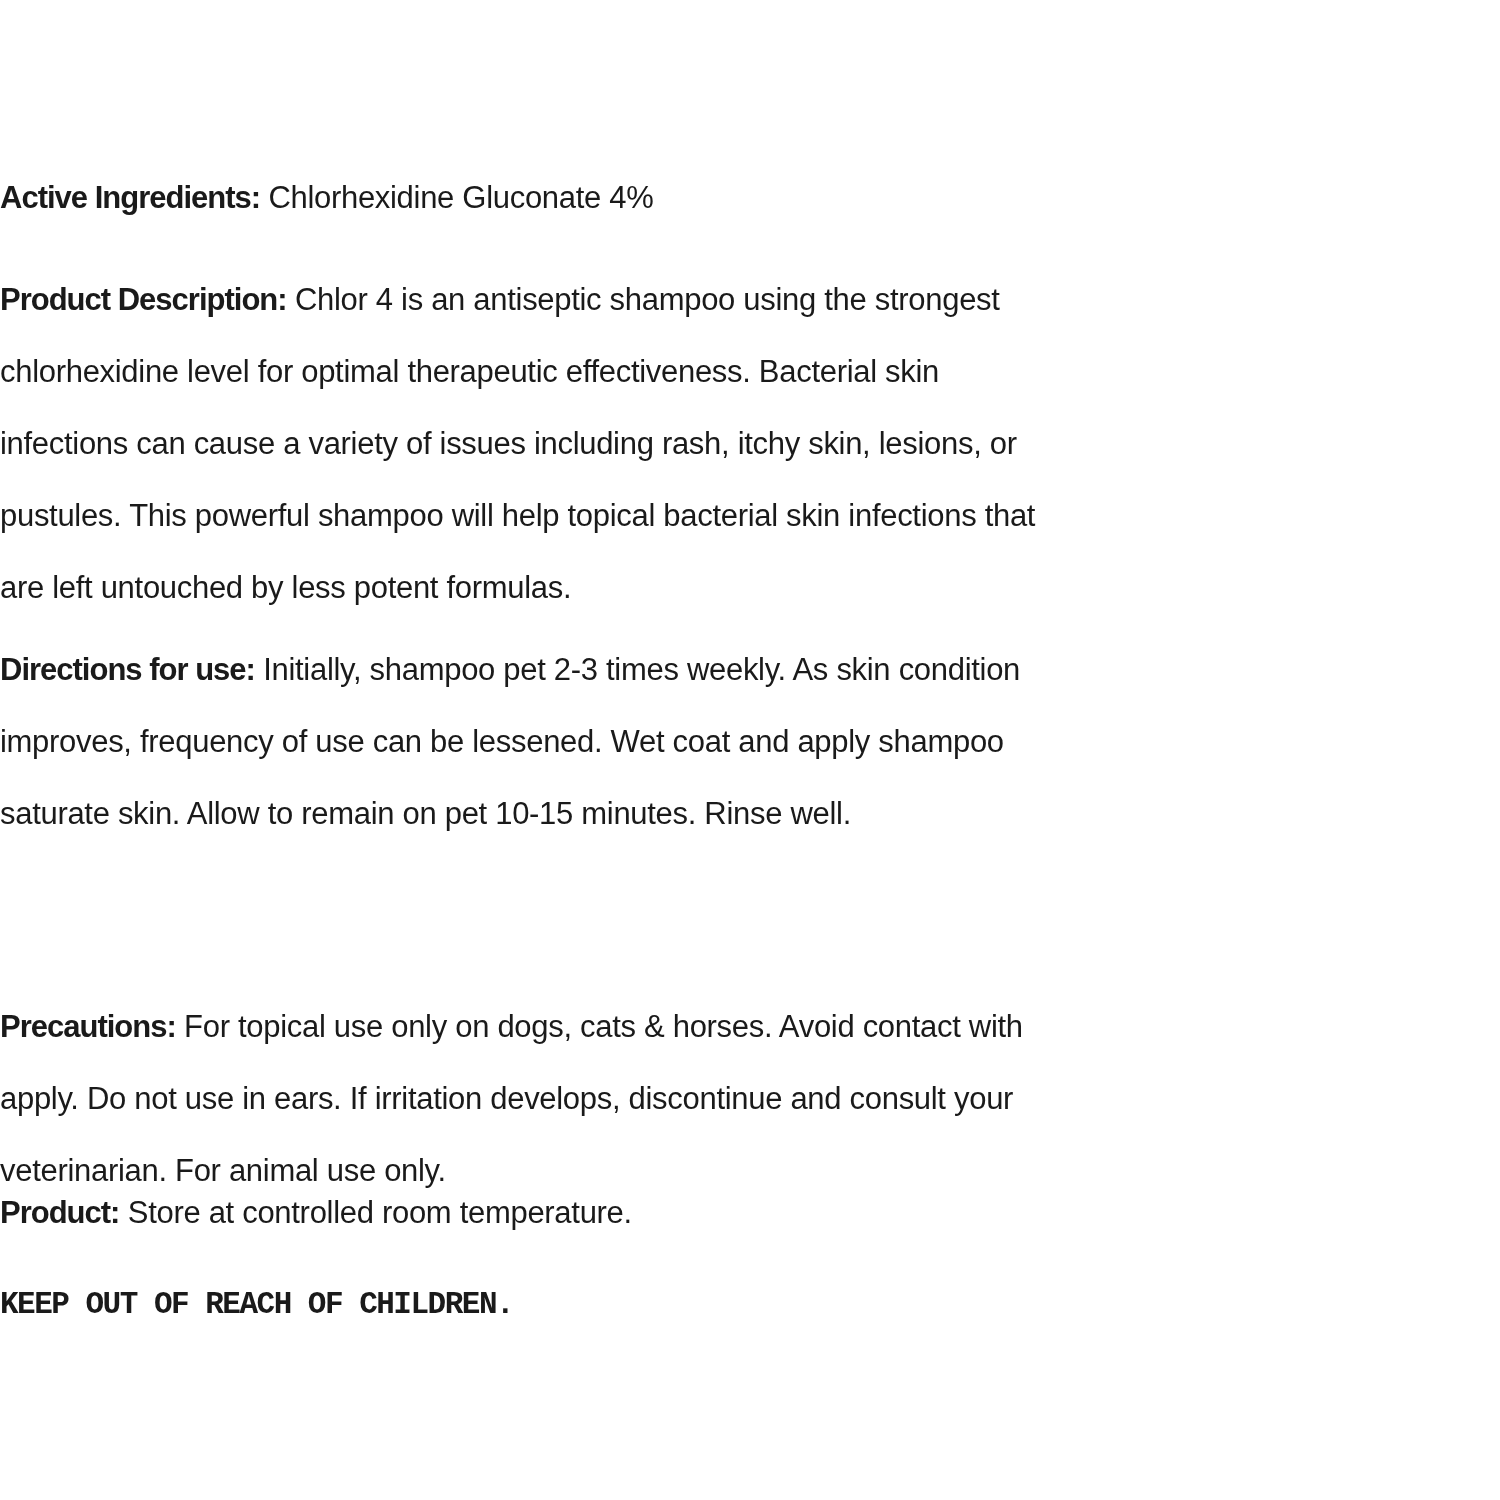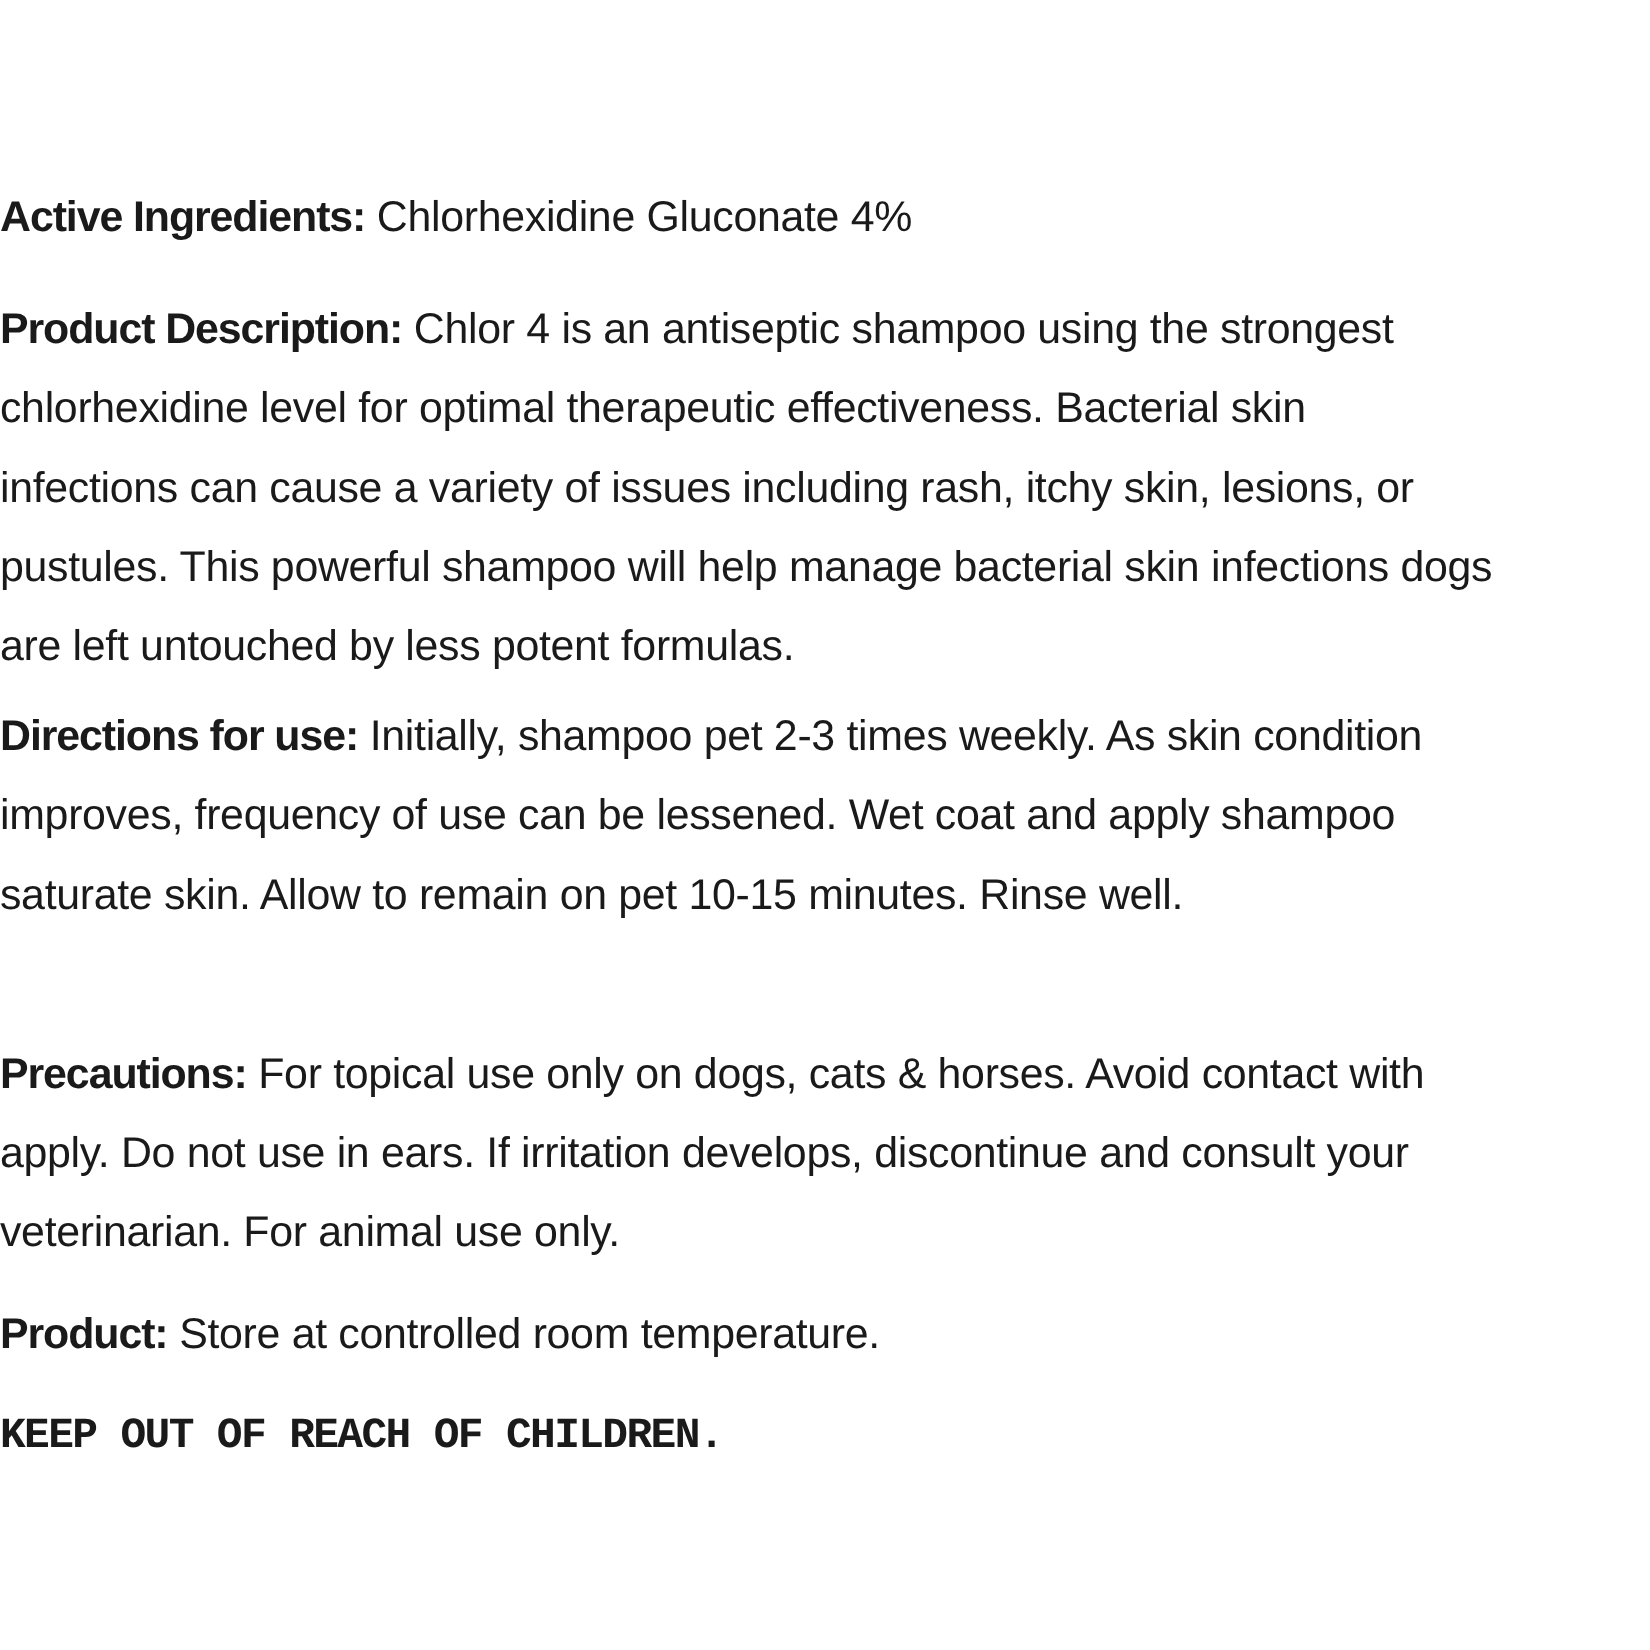--- a/index.html
+++ b/index.html
@@ -18,21 +18,21 @@
     .doc {
       position: absolute;
       left: 0;
       top: 0;
       width: 1500px;
     }
     .para {
       position: absolute;
       left: 0;
       width: 1500px;
-      font-size: 39px;
+      font-size: 31px;
       line-height: 72px;
       letter-spacing: -0.3px;
       white-space: nowrap;
     }
     .line {
       display: block;
       height: 72px;
     }
     .label {
       font-weight: bold;
@@ -49,31 +49,31 @@
 <div class="doc">
 
   <div class="para" style="top:162px;">
     <span class="line"><span class="label">Active Ingredients:</span><span> Chlorhexidine Gluconate 4%</span></span>
   </div>
 
   <div class="para" style="top:264px;">
     <span class="line"><span class="label">Product Description:</span><span> Chlor 4 is an antiseptic shampoo using the strongest</span></span>
     <span class="line">chlorhexidine level for optimal therapeutic effectiveness. Bacterial skin</span>
     <span class="line">infections can cause a variety of issues including rash, itchy skin, lesions, or</span>
-    <span class="line">pustules. This powerful shampoo will help manage bacterial skin infections dogs</span>
+    <span class="line">pustules. This powerful shampoo will help topical bacterial skin infections that</span>
     <span class="line">are left untouched by less potent formulas.</span>
   </div>
 
   <div class="para" style="top:634px;">
     <span class="line"><span class="label">Directions for use:</span><span> Initially, shampoo pet 2-3 times weekly. As skin condition</span></span>
     <span class="line">improves, frequency of use can be lessened. Wet coat and apply shampoo</span>
     <span class="line">saturate skin. Allow to remain on pet 10-15 minutes. Rinse well.</span>
   </div>
 
-  <div class="para" style="top:941px;">
+  <div class="para" style="top:991px;">
     <span class="line"><span class="label">Precautions:</span><span> For topical use only on dogs, cats &amp; horses. Avoid contact with</span></span>
     <span class="line">apply. Do not use in ears. If irritation develops, discontinue and consult your</span>
     <span class="line">veterinarian. For animal use only.</span>
   </div>
 
   <div class="para" style="top:1177px;">
     <span class="line"><span class="label">Product:</span><span> Store at controlled room temperature.</span></span>
   </div>
 
   <div class="para" style="top:1269px;font-family:Liberation Mono, monospace;">

